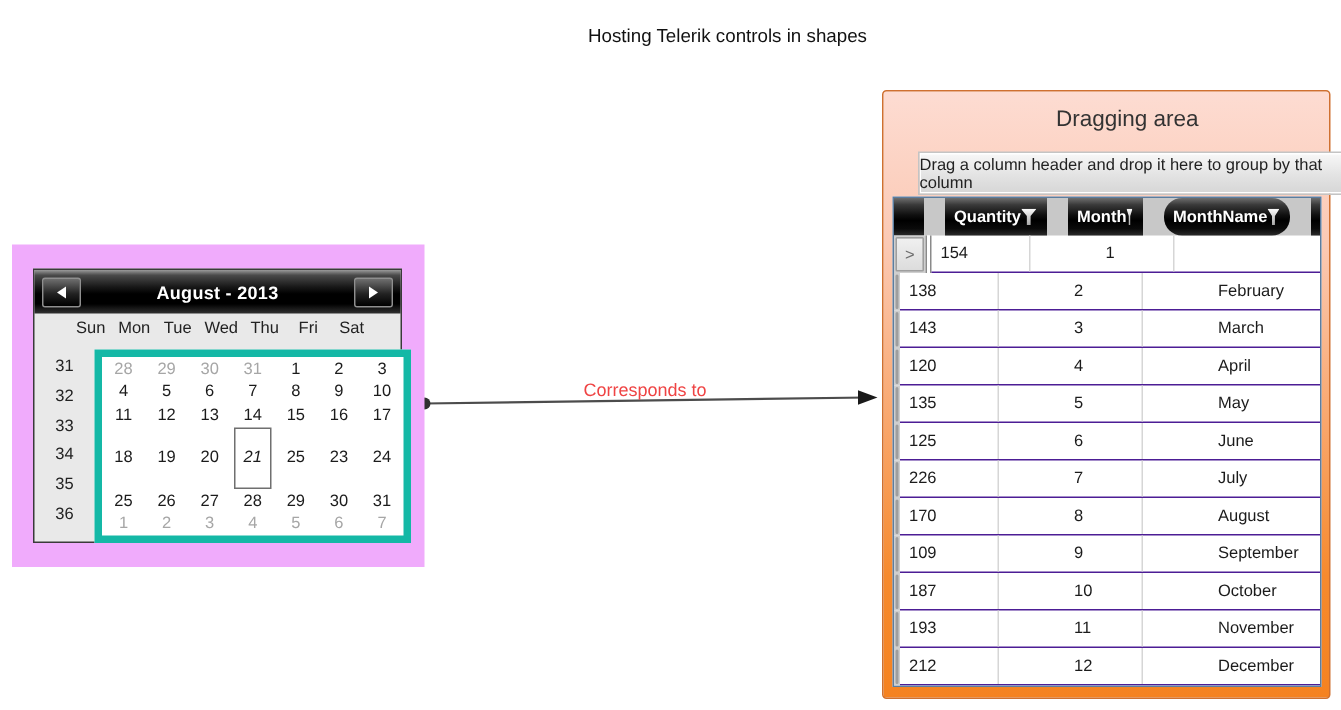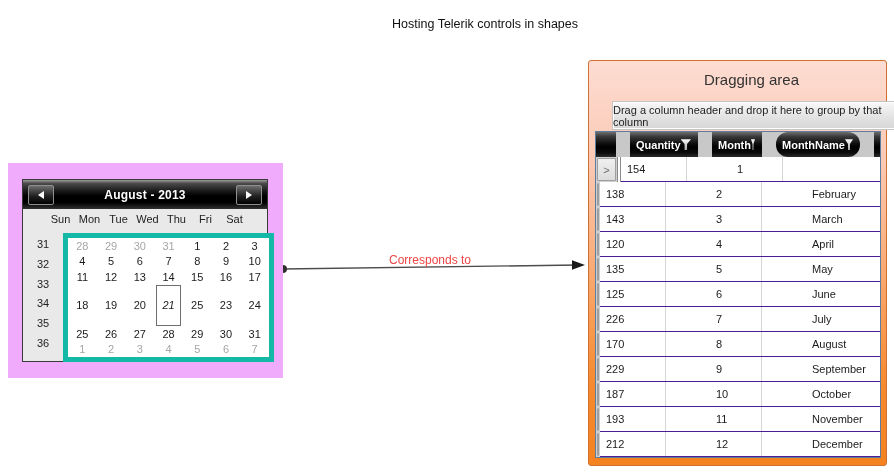--- a/index.html
+++ b/index.html
@@ -411,21 +411,21 @@
             <div class="g-cell c-monthname">August</div>
             <div class="g-cell c-fill"></div>
           </div>
         </div>
         <div class="g-row">
           <div class="ind-wrap">
             <div class="ind-btn"></div>
           </div>
           <div class="splitter"></div>
           <div class="g-cells">
-            <div class="g-cell c-quantity">229</div>
+            <div class="g-cell c-quantity">109</div>
             <div class="g-cell c-month">9</div>
             <div class="g-cell c-monthname">September</div>
             <div class="g-cell c-fill"></div>
           </div>
         </div>
         <div class="g-row">
           <div class="ind-wrap">
             <div class="ind-btn"></div>
           </div>
           <div class="splitter"></div>

